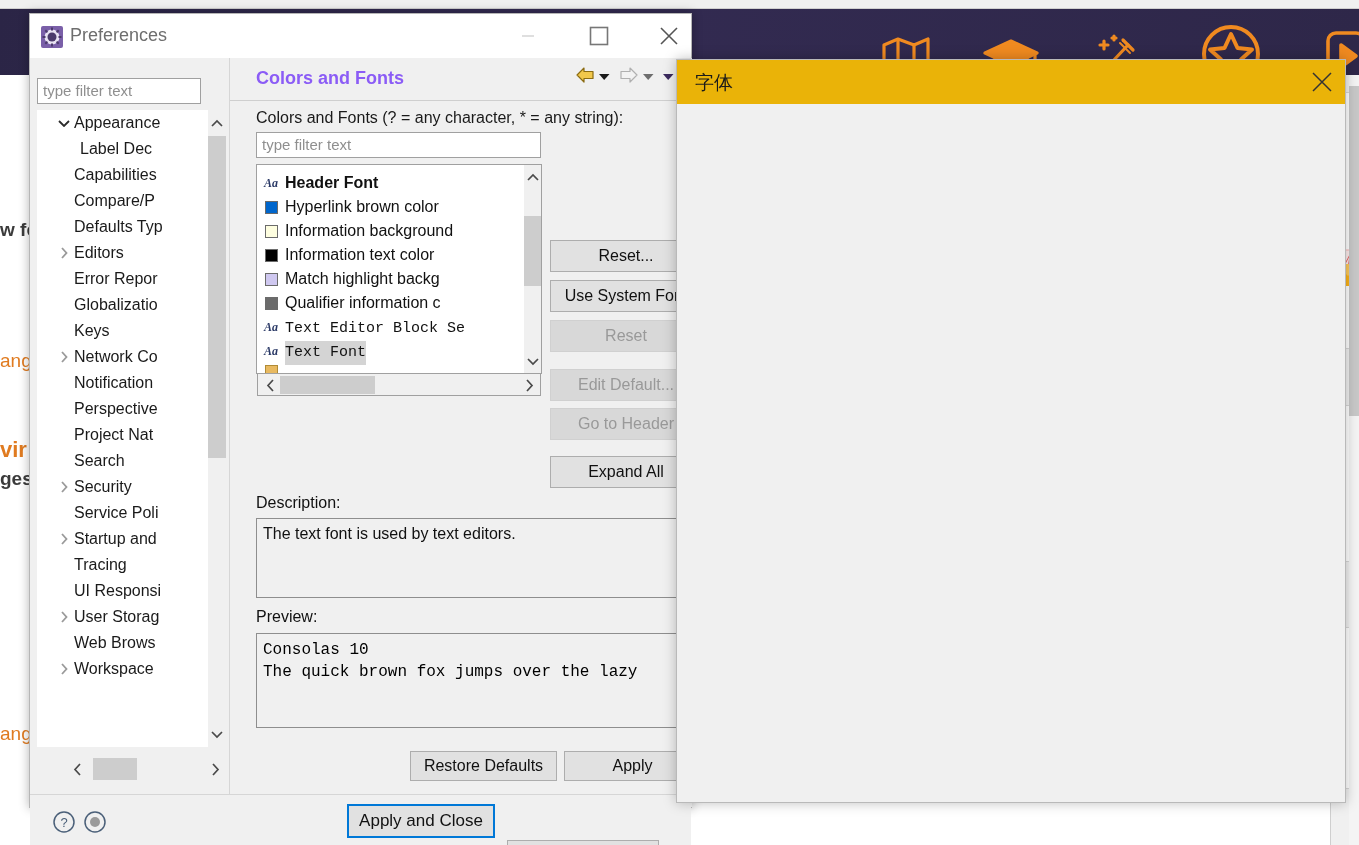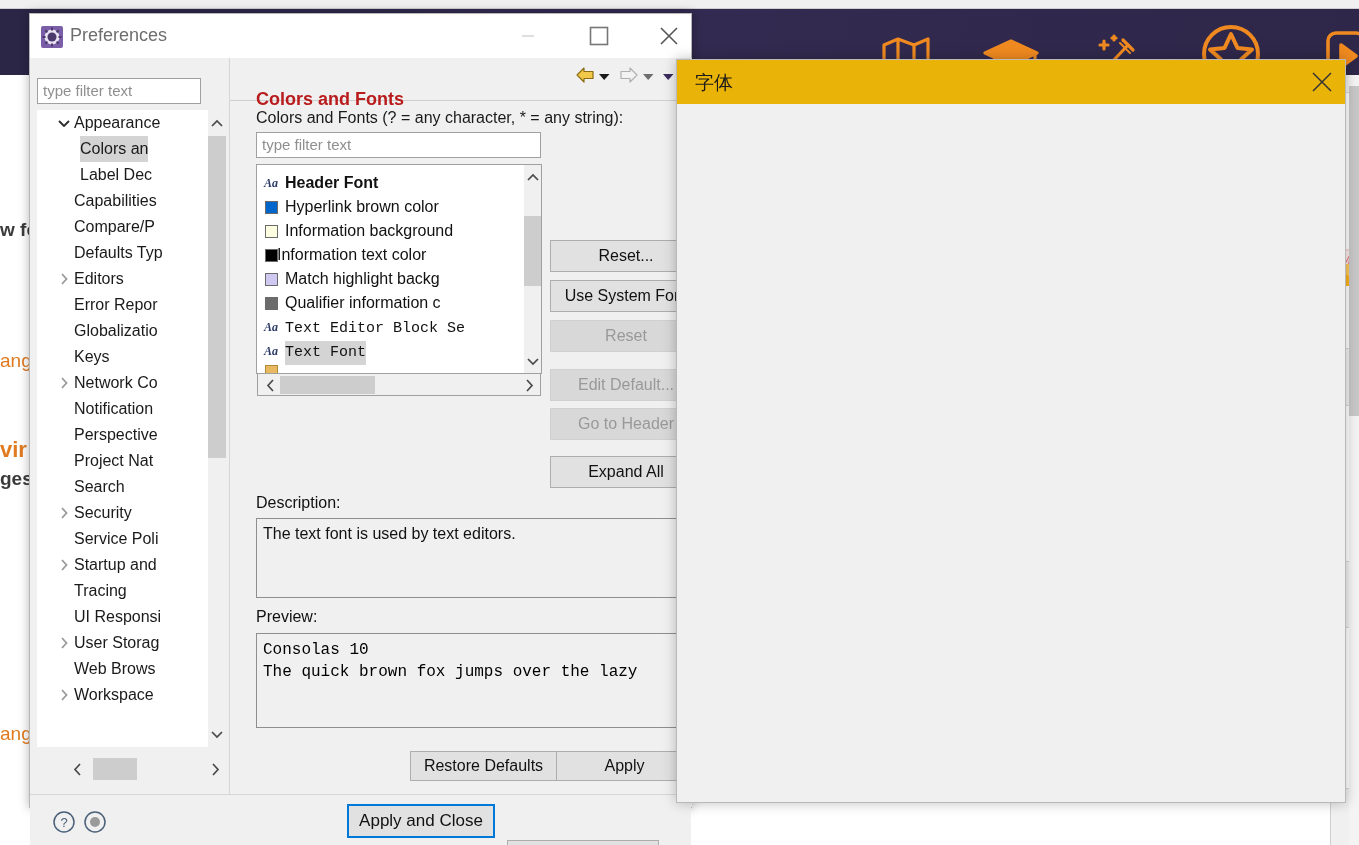--- a/index.html
+++ b/index.html
@@ -61,21 +61,21 @@
   #tree-dn{top:663px;}
   #tree-hscroll{position:absolute;left:33px;top:700px;width:163px;height:22px;background:#f0f0f0;}
   #tree-hthumb{position:absolute;left:63px;top:700px;width:44px;height:22px;background:#cdcdcd;}
   .hbar-arrow{position:absolute;top:700px;width:22px;height:22px;display:flex;align-items:center;justify-content:center;color:#5a5a5a;font-size:15px;}
   #tree-left{left:36px;}
   #tree-right{left:174px;}
 
   
   #content{position:absolute;left:199px;top:0;width:462px;height:749px;background:#f0f0f0;border-left:1px solid #d6d6d6;}
   #content-header{position:absolute;left:0;top:0;width:462px;height:42px;background:#f0f0f0;border-bottom:1px solid #cfcfcf;}
-  #content-title{position:absolute;left:26px;top:10px;font-size:18px;font-weight:bold;color:#b91c1c;margin-top:21px;}
+  #content-title{position:absolute;left:26px;top:10px;font-size:18px;font-weight:bold;color:#8b5cf6;}
   #nav-arrows{position:absolute;left:345px;top:8px;display:flex;align-items:center;gap:3px;}
   #cf-label{position:absolute;left:26px;top:51px;font-size:16px;color:#1a1a1a;white-space:nowrap;}
   #cf-filter{position:absolute;left:26px;top:74px;width:285px;height:26px;background:#fff;border:1px solid #a0a0a0;
       box-sizing:border-box;font-size:15px;color:#8f8f8f;padding:3px 5px;}
 
   
   #cflist-border{position:absolute;left:26px;top:106px;width:286px;height:210px;border:1px solid #a0a0a0;background:#fff;box-sizing:border-box;}
   .cf-row{position:relative;height:24px;line-height:24px;font-size:16px;color:#111;white-space:nowrap;padding-left:24px;}
   .cf-row .sw{position:absolute;left:3px;top:6px;width:13px;height:13px;border:1px solid #6b6b6b;box-sizing:border-box;}
   .cf-row .aa{position:absolute;left:2px;top:0;font-size:12px;font-weight:bold;font-style:italic;color:#2b3a67;font-family:"Liberation Serif",serif;}
@@ -104,21 +104,21 @@
   #desc-label{position:absolute;left:26px;top:436px;font-size:16px;color:#111;}
   #desc-box{position:absolute;left:26px;top:460px;width:444px;height:80px;background:#f0f0f0;border:1px solid #8e8e8e;
      box-sizing:border-box;font-size:16px;color:#111;padding:6px 6px;}
   #prev-label{position:absolute;left:26px;top:550px;font-size:16px;color:#111;}
   #prev-box{position:absolute;left:26px;top:575px;width:444px;height:95px;background:#f0f0f0;border:1px solid #8e8e8e;
      box-sizing:border-box;font-family:"Liberation Mono",monospace;font-size:16px;line-height:22px;color:#000000;padding:5px 6px;overflow:hidden;white-space:nowrap;}
 
   .bbtn{position:absolute;height:30px;background:#e1e1e1;border:1px solid #adadad;box-sizing:border-box;
      font-size:16px;color:#111;display:flex;align-items:center;justify-content:center;font-family:"Liberation Sans",sans-serif;}
   #btn-restore{left:180px;top:693px;width:147px;}
-  #btn-apply{left:326px;top:693px;width:137px;}
+  #btn-apply{left:334px;top:693px;width:137px;}
 
   #prefs-footer{position:absolute;left:0;top:736px;width:661px;height:57px;background:#f0f0f0;border-top:1px solid #d6d6d6;}
   #help-icon{position:absolute;left:22px;top:15px;}
   #scope-icon{position:absolute;left:53px;top:15px;}
   #btn-applyclose{position:absolute;left:317px;top:9px;width:148px;height:34px;background:#e1e1e1;
      border:2px solid #0078d7;box-sizing:border-box;font-size:17px;color:#111;display:flex;align-items:center;justify-content:center;}
   #btn-cancel{position:absolute;left:477px;top:9px;width:152px;height:34px;background:#e1e1e1;
      border:1px solid #adadad;box-sizing:border-box;font-size:17px;color:#111;display:flex;align-items:center;justify-content:center;margin-top:36px;}
 
   
@@ -245,21 +245,20 @@
   <div id="prefs-body">
 
     <div id="filterbox">type filter text</div>
 
     <div id="tree-wrap">
         <div class="tree-item ind0" style="padding-left: 37px;"><span class="arrow" style="left: 18px;">
             <svg width="12" height="8" viewBox="0 0 12 8">
               <path d="M1 2 L6 7 L11 2" fill="none" stroke="#2b2b2b" stroke-width="1.8"></path>
             </svg>
           </span><span class="lbl">Appearance</span></div>
-        <div class="tree-item ind1 sel" style="padding-left: 43px;"><span class="lbl">Colors an</span></div>
         <div class="tree-item ind1" style="padding-left: 43px;"><span class="lbl">Label Dec</span></div>
         <div class="tree-item ind0" style="padding-left: 37px;"><span class="lbl">Capabilities</span></div>
         <div class="tree-item ind0" style="padding-left: 37px;"><span class="lbl">Compare/P</span></div>
         <div class="tree-item ind0" style="padding-left: 37px;"><span class="lbl">Defaults Typ</span></div>
         <div class="tree-item ind0" style="padding-left: 37px;"><span class="arrow" style="left: 18px;">
             <svg width="8" height="12" viewBox="0 0 8 12">
               <path d="M2 1 L6.5 6 L2 11" fill="none" stroke="#9a9a9a" stroke-width="1.8"></path>
             </svg>
           </span><span class="lbl">Editors</span></div>
         <div class="tree-item ind0" style="padding-left: 37px;"><span class="lbl">Error Repor</span></div>
@@ -356,21 +355,21 @@
       </div>
 
       <div id="cf-label">Colors and Fonts (? = any character, * = any string):</div>
       <div id="cf-filter">type filter text</div>
 
       <div id="cflist-border">
         <div class="cf-row" style="height:6px;"></div>
       <div class="cf-row bold" style="padding-left: 28px;"><span class="aa" style="left: 7px;">Aa</span><span class="txt">Header Font</span></div>
           <div class="cf-row" style="padding-left: 28px;"><span class="sw" style="left: 8px; background: rgb(0, 102, 204);"></span><span class="txt">Hyperlink brown color</span></div>
           <div class="cf-row" style="padding-left: 28px;"><span class="sw" style="left: 8px; background: rgb(254, 254, 224);"></span><span class="txt">Information background</span></div>
-          <div class="cf-row" style="padding-left: 20px;"><span class="sw" style="left: 8px; background: rgb(0, 0, 0);"></span><span class="txt">Information text color</span></div>
+          <div class="cf-row" style="padding-left: 28px;"><span class="sw" style="left: 8px; background: rgb(0, 0, 0);"></span><span class="txt">Information text color</span></div>
           <div class="cf-row" style="padding-left: 28px;"><span class="sw" style="left: 8px; background: rgb(207, 200, 240);"></span><span class="txt">Match highlight backg</span></div>
           <div class="cf-row" style="padding-left: 28px;"><span class="sw" style="left: 8px; background: rgb(107, 107, 107);"></span><span class="txt">Qualifier information c</span></div>
           <div class="cf-row mono" style="padding-left: 28px;"><span class="aa" style="left: 7px;">Aa</span><span class="txt">Text Editor Block Se</span></div>
           <div class="cf-row sel mono" style="padding-left: 28px;"><span class="aa" style="left: 7px;">Aa</span><span class="txt">Text Font</span></div>
           <div class="cf-row" style="height: 10px; overflow: hidden; padding-left: 28px;">
             <span class="sw" style="left:8px;top:2px;background:#e8b960;border-color:#b08b36;"></span>
           </div>
         </div>
       <div id="cf-vscroll"></div>
       <div id="cf-vthumb"></div>

